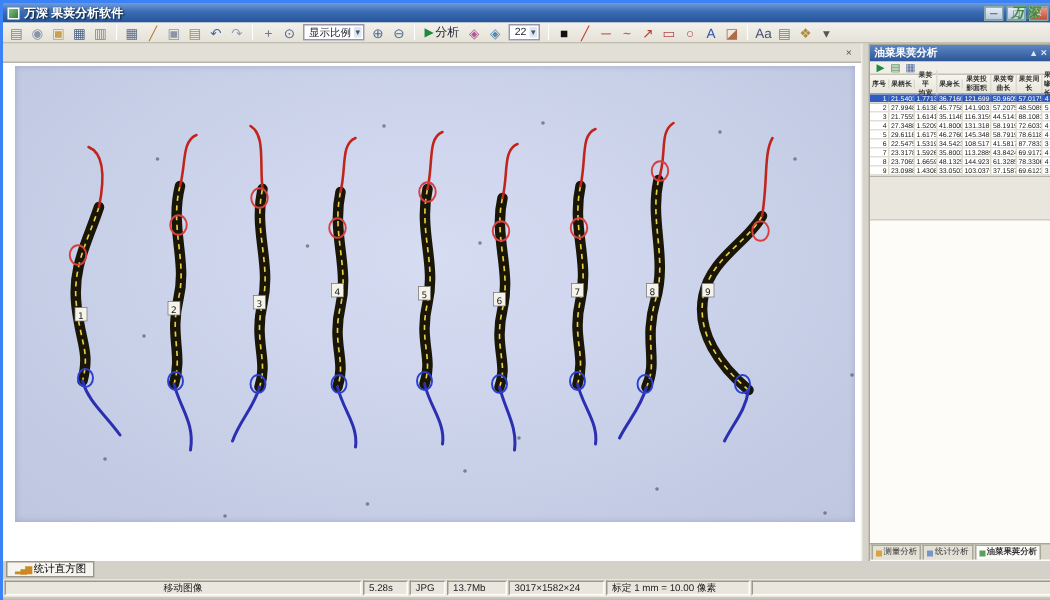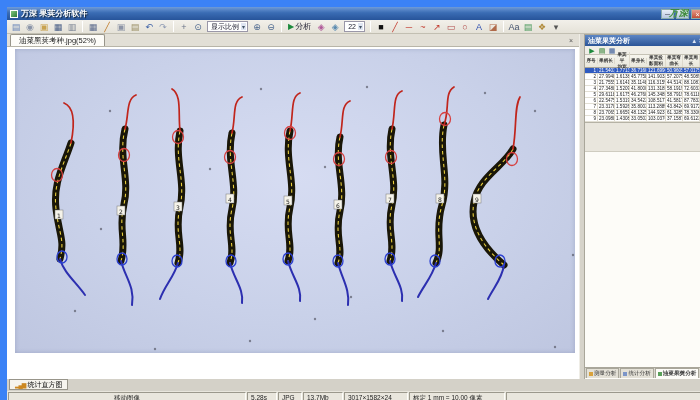--- a/index.html
+++ b/index.html
@@ -1,18 +1,18 @@
 <!DOCTYPE html>
 <html><head>
 <meta charset="utf-8">
 <style>
   * { margin:0; padding:0; box-sizing:border-box; }
   html,body { width:700px; height:400px; overflow:hidden;
     font-family:"Liberation Sans","DejaVu Sans",sans-serif; }
-  #win { position:relative; width:700px; height:400px; background:#d6d3ca; border:7px solid #3b82f6; }
+  #win { position:relative; width:700px; height:400px; background:#d6d3ca; border:2px solid #3b82f6; }
 
   
   #titlebar { position:absolute; left:0; top:0; width:700px; height:13px;
     background:linear-gradient(180deg,#6f9bd8 0%,#3a6cb4 45%,#27549a 100%);
     display:flex; align-items:center; padding:0 3px; }
   #app-icon { width:8px; height:8px; background:linear-gradient(135deg,#7ec87e,#2f7a3a); border:1px solid #fff; margin-right:3px; }
   #title-text { color:#fff; font-size:8px; font-weight:bold; text-shadow:1px 1px 1px #123; flex:1; }
   .win-btn { width:13px; height:10px; margin-left:2px; font-size:7px; line-height:9px; text-align:center;
     background:linear-gradient(180deg,#e8eef8,#b8c8e0); border:1px solid #8aa; color:#334; }
   .win-btn.close { background:linear-gradient(180deg,#e89a8a,#c05038); color:#fff; }
@@ -145,21 +145,20 @@
       <span class="tb-icon" style="color: rgb(176, 106, 74);">◪</span>
       <span class="tb-sep"></span>
       <span class="tb-icon" style="color: rgb(68, 83, 110);">Aa</span>
       <span class="tb-icon" style="color: rgb(74, 154, 92);">▤</span>
       <span class="tb-icon" style="color: rgb(176, 138, 58);">❖</span>
       <span class="tb-icon" style="color: rgb(85, 85, 85);">▾</span>
     </div>
   <span id="wanshen-logo">万深</span>
 
   <div id="tabstrip">
-    <div id="doc-tab">油菜黑荚考种.jpg(52%)</div>
     <span id="tabstrip-close">×</span>
   </div>
 
   <div id="canvas">
     <div id="photo">
       <svg id="pods-svg" viewBox="0 0 560 304" preserveAspectRatio="none">
           <circle cx="95" cy="62" r="1.2" fill="#3a3a46" opacity="0.55"></circle>
           <circle cx="246" cy="40" r="1.2" fill="#3a3a46" opacity="0.55"></circle>
           <circle cx="310" cy="118" r="1.2" fill="#3a3a46" opacity="0.55"></circle>
           <circle cx="352" cy="38" r="1.2" fill="#3a3a46" opacity="0.55"></circle>

